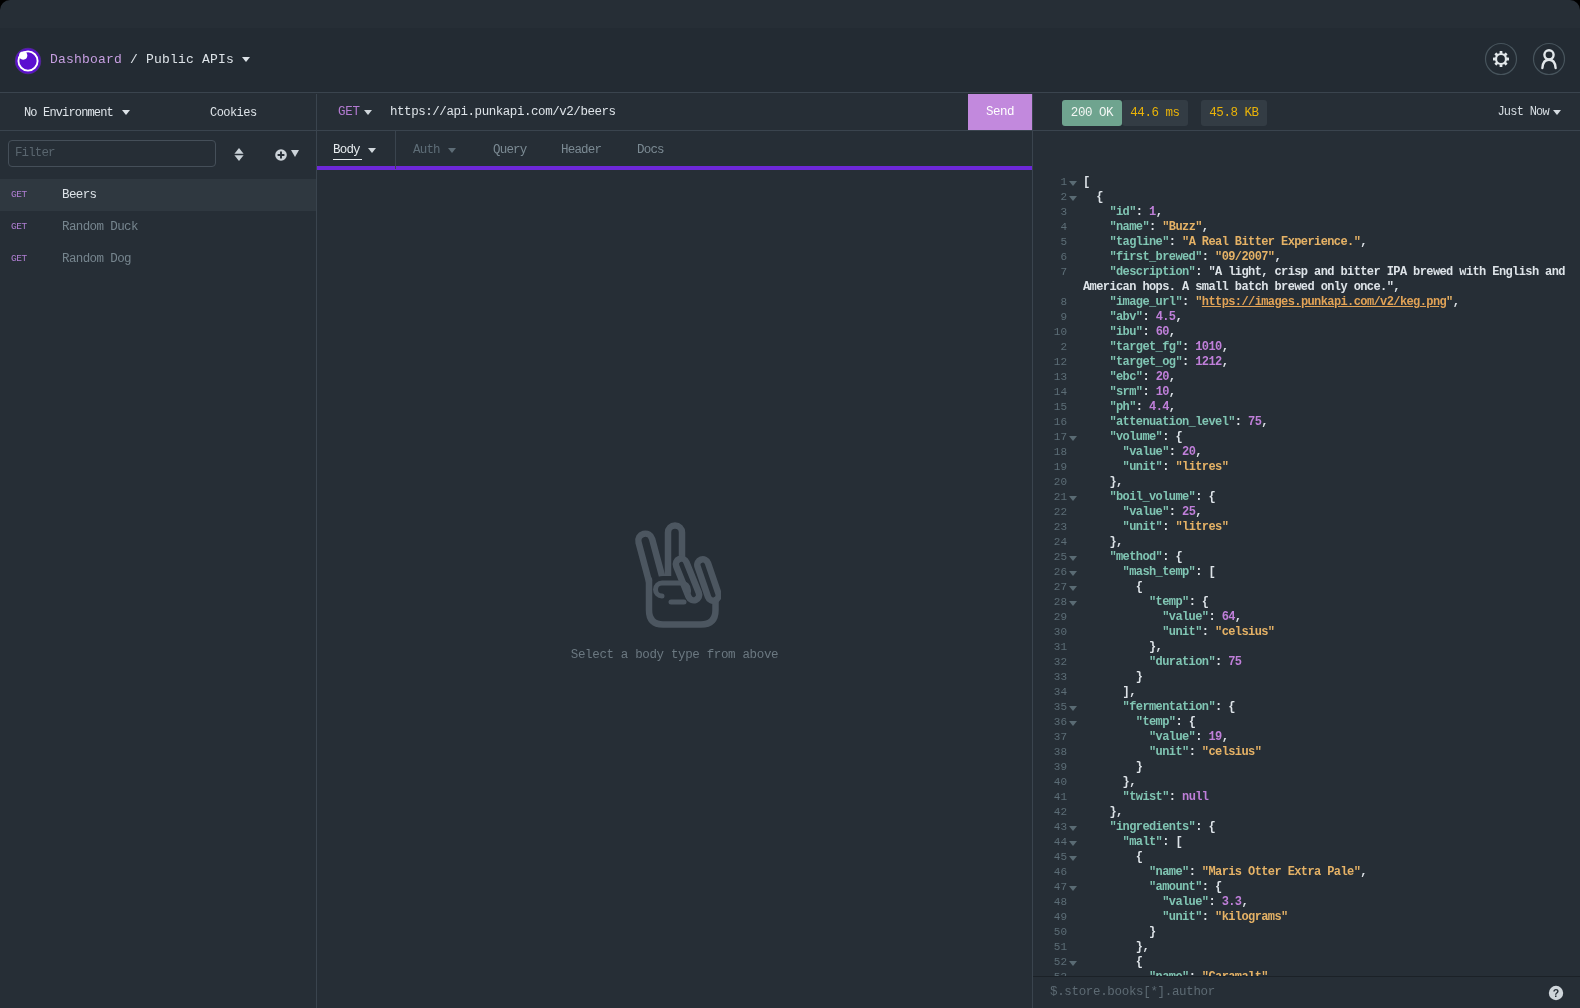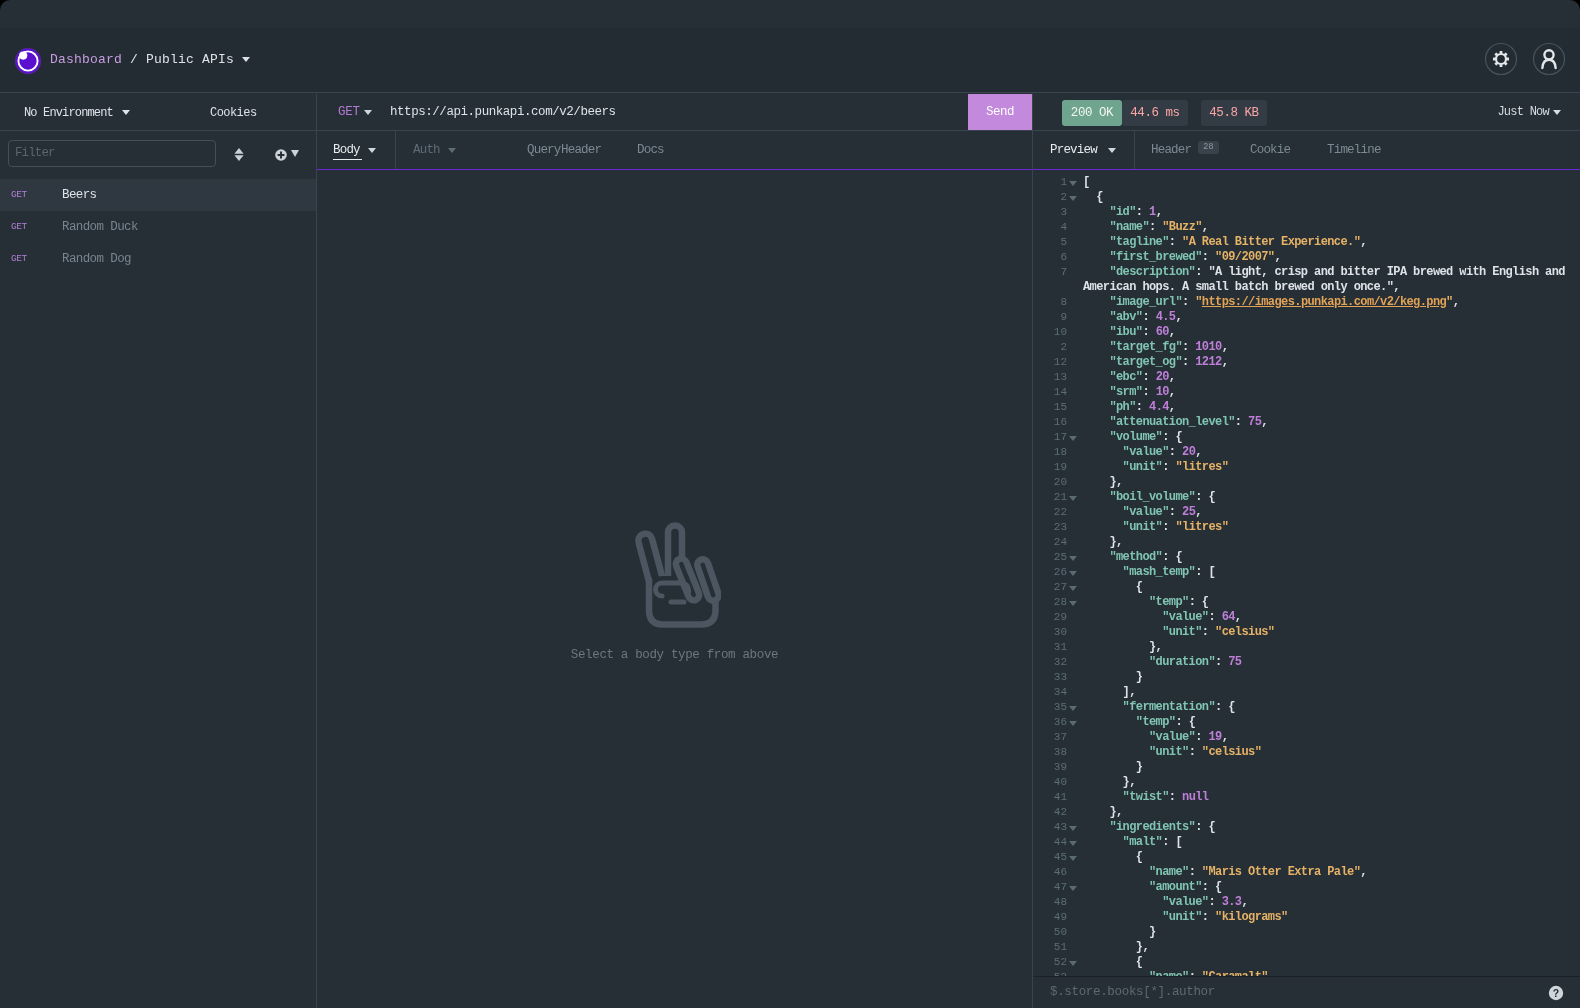--- a/index.html
+++ b/index.html
@@ -23,21 +23,21 @@
 
 
 .sidebar { left:0; top:94px; width:316px; height:666px; background:#262e36; }
 .vdiv { top:94px; width:1px; height:914px; background:#3a444e; }
 .mid { left:317px; top:94px; width:715px; height:914px; background:#262e36; }
 .right { left:1033px; top:94px; width:547px; height:914px; background:#262e36; }
 
 .row36 { position:absolute; left:0; top:0; width:100%; height:37px;
          border-bottom:1px solid #3a444e; }
 .tabrow { position:absolute; left:0; top:37px; width:100%; height:39px;
-          border-bottom:1px solid #6d28d9; }
+          border-bottom:4px solid #6d28d9; }
 
 
 .env { position:absolute; left:24px; top:12px; font-size:12px; letter-spacing:-0.85px; color:#dde3e8; }
 .cook { position:absolute; left:210px; top:12px; font-size:12px; letter-spacing:-0.55px; color:#dde3e8; }
 .filterrow { position:absolute; left:0; top:38px; width:100%; height:44px; }
 .fin { position:absolute; left:8px; top:8px; width:208px; height:27px; border:1px solid #454f59;
        border-radius:4px; color:#59656e; font-size:12.5px; letter-spacing:-0.9px; line-height:25px; padding-left:6px; }
 .rlist { position:absolute; left:0; top:85px; width:100%; }
 .ritem { position:relative; height:32px; line-height:32px; }
 .ritem .m { position:absolute; left:11px; top:0; font-size:9.5px; letter-spacing:-0.5px; color:#b07fd3; }
@@ -45,21 +45,21 @@
 .ritem.sel { background:#2f3840; }
 .ritem.sel .nm { color:#dde3e8; }
 
 
 .get { position:absolute; left:21px; top:11px; font-size:12.5px; letter-spacing:-0.3px; color:#b37bd2; }
 .url { position:absolute; left:73px; top:11px; font-size:12.5px; letter-spacing:-0.45px; color:#dde3e8; }
 .send { position:absolute; right:0; top:0; width:64px; height:36px; background:#c289dd;
         color:#ffffff; font-size:12.5px; letter-spacing:-0.45px; text-align:center; line-height:36px; }
 
 .badge { position:absolute; top:6px; height:26px; line-height:26px; border-radius:3px;
-         background:#333c44; color:#fca5a5; font-size:12.5px; letter-spacing:-0.45px; text-align:center; }
+         background:#333c44; color:#eab308; font-size:12.5px; letter-spacing:-0.45px; text-align:center; }
 .jn { position:absolute; right:31px; top:11px; font-size:12px; letter-spacing:-0.75px; color:#d5dce1; }
 
 
 .tab { position:absolute; top:0; height:38px; line-height:38px; font-size:12.5px;
        letter-spacing:-0.8px; color:#7b8a93; }
 .tab.on { color:#e6ebee; }
 .tab.dim { color:#5d6c76; }
 .tsep { position:absolute; top:0; width:1px; height:38px; background:#3a444e; }
 .hb { display:inline-block; background:#39424a; color:#8b99a1; font-size:9px; letter-spacing:0;
       border-radius:3px; padding:0 5px; line-height:13px; vertical-align:4px; }
@@ -177,21 +177,21 @@
       <div class="tab on" style="left:16px;">Body</div>
       <div class="abs" style="left:51px;top:16.5px;">
           <span style="display:block;width:0;height:0;border-left:4.7px solid transparent;border-right:4.7px solid transparent;border-top:5.6px solid #d0d7dc;"></span>
         </div>
       <div class="abs" style="left:16px;top:28px;width:29px;height:1px;background:#e6ebee;"></div>
       <div class="tsep" style="left:78px;"></div>
       <div class="tab dim" style="left:96px;">Auth</div>
       <div class="abs" style="left:131px;top:16.5px;">
           <span style="display:block;width:0;height:0;border-left:4.7px solid transparent;border-right:4.7px solid transparent;border-top:5.6px solid #5d6c76;"></span>
         </div>
-      <div class="tab" style="left:176px;margin-left:34px;">Query</div>
+      <div class="tab" style="left:176px;">Query</div>
       <div class="tab" style="left:244px;">Header</div>
       <div class="tab" style="left:320px;">Docs</div>
     </div>
     <div class="empty">
       <svg width="92" height="106" viewBox="0 0 92 106">
 <g fill="#262e36" stroke="#4c5660" stroke-width="6.5" stroke-linecap="round" stroke-linejoin="round">
 <rect x="-7" y="-27" width="14" height="56" rx="7" transform="translate(21.5,38) rotate(-15)"></rect>
 <rect x="39" y="3.5" width="14" height="58" rx="7"></rect>
 </g>
 <rect x="20" y="54" width="67" height="49" rx="14" fill="#262e36"></rect>
@@ -213,30 +213,20 @@
 
   <div class="abs right">
     <div class="row36">
       <div class="badge" style="left:17px;width:60px;background:#6fa48f;color:#f2f6f3;margin-left:12px;">200 OK</div>
       <div class="badge" style="left:89px;width:66px;">44.6 ms</div>
       <div class="badge" style="left:168px;width:66px;">45.8 KB</div>
       <div class="jn">Just Now</div>
       <div class="abs" style="right:19px;top:15.5px;">
           <span style="display:block;width:0;height:0;border-left:4.7px solid transparent;border-right:4.7px solid transparent;border-top:5.6px solid #d5dce1;"></span>
         </div>
-    </div>
-    <div class="tabrow">
-      <div class="tab on" style="left:17px;">Preview</div>
-      <div class="abs" style="left:75px;top:16.5px;">
-          <span style="display:block;width:0;height:0;border-left:4.7px solid transparent;border-right:4.7px solid transparent;border-top:5.6px solid #d0d7dc;"></span>
-        </div>
-      <div class="tsep" style="left:101px;"></div>
-      <div class="tab" style="left:118px;">Header <span class="hb">28</span></div>
-      <div class="tab" style="left:217px;">Cookie</div>
-      <div class="tab" style="left:294px;">Timeline</div>
     </div>
     <div class="codewrap">
         <div class="code">
 <div class="cl"><span class="gut">1<span class="fa"></span></span><span class="ct"><i>[</i></span></div>
 <div class="cl"><span class="gut">2<span class="fa"></span></span><span class="ct"><i>  {</i></span></div>
 <div class="cl"><span class="gut">3</span><span class="ct"><i>    </i><b class="k">"id"</b><i>:</i><i> </i><b class="n">1</b><i>,</i></span></div>
 <div class="cl"><span class="gut">4</span><span class="ct"><i>    </i><b class="k">"name"</b><i>:</i><i> </i><b class="s">"Buzz"</b><i>,</i></span></div>
 <div class="cl"><span class="gut">5</span><span class="ct"><i>    </i><b class="k">"tagline"</b><i>:</i><i> </i><b class="s">"A Real Bitter Experience."</b><i>,</i></span></div>
 <div class="cl"><span class="gut">6</span><span class="ct"><i>    </i><b class="k">"first_brewed"</b><i>:</i><i> </i><b class="s">"09/2007"</b><i>,</i></span></div>
 <div class="cl"><span class="gut">7</span><span class="ct"><i>    </i><b class="k">"description"</b><i>:</i><i> "A light, crisp and bitter IPA brewed with English and </i></span></div>

